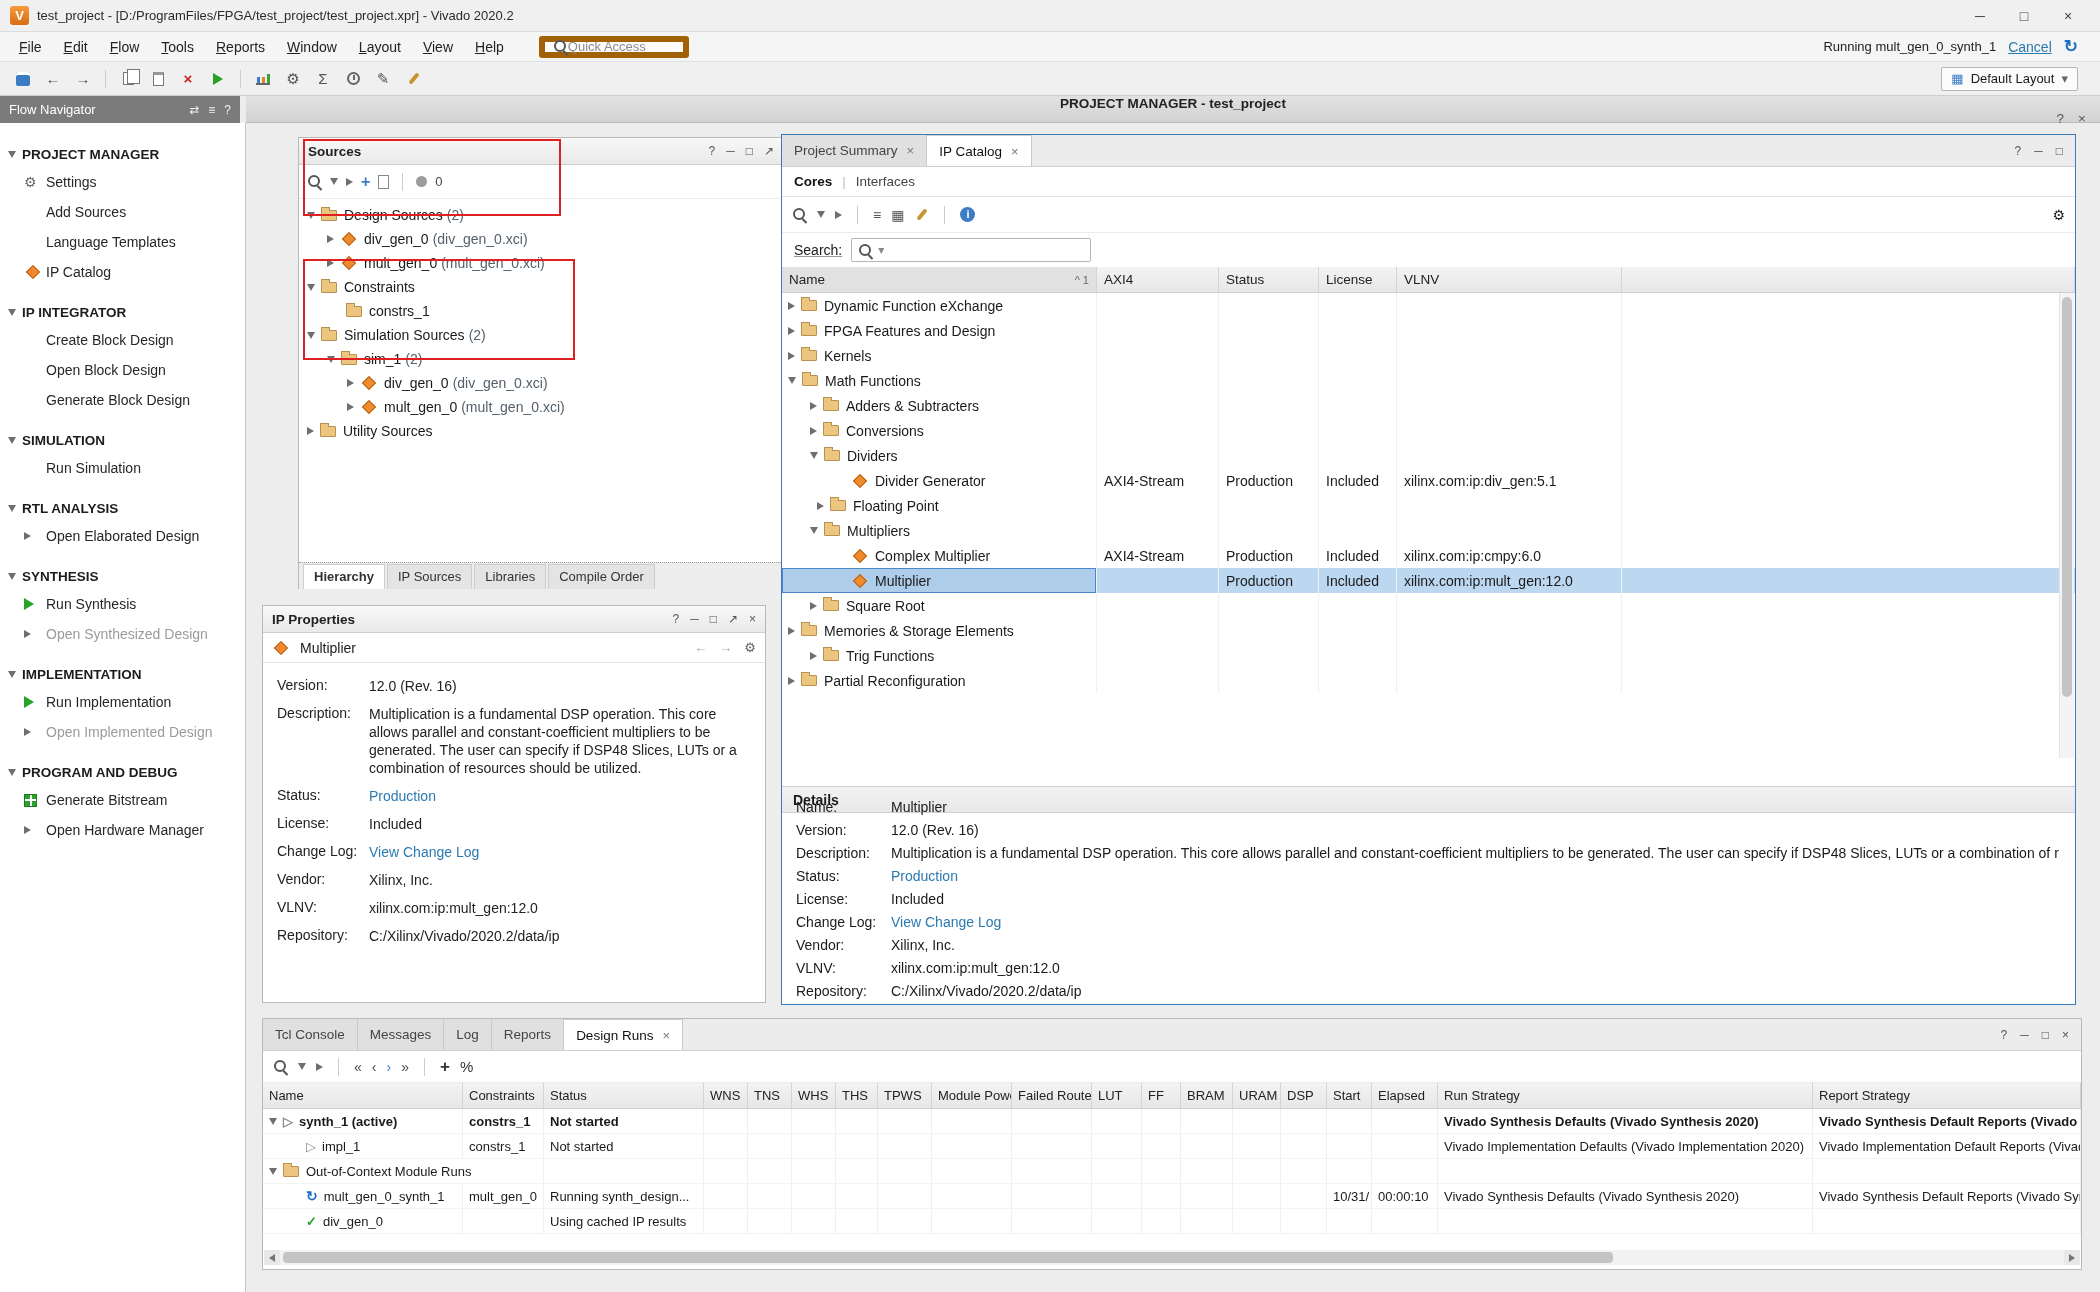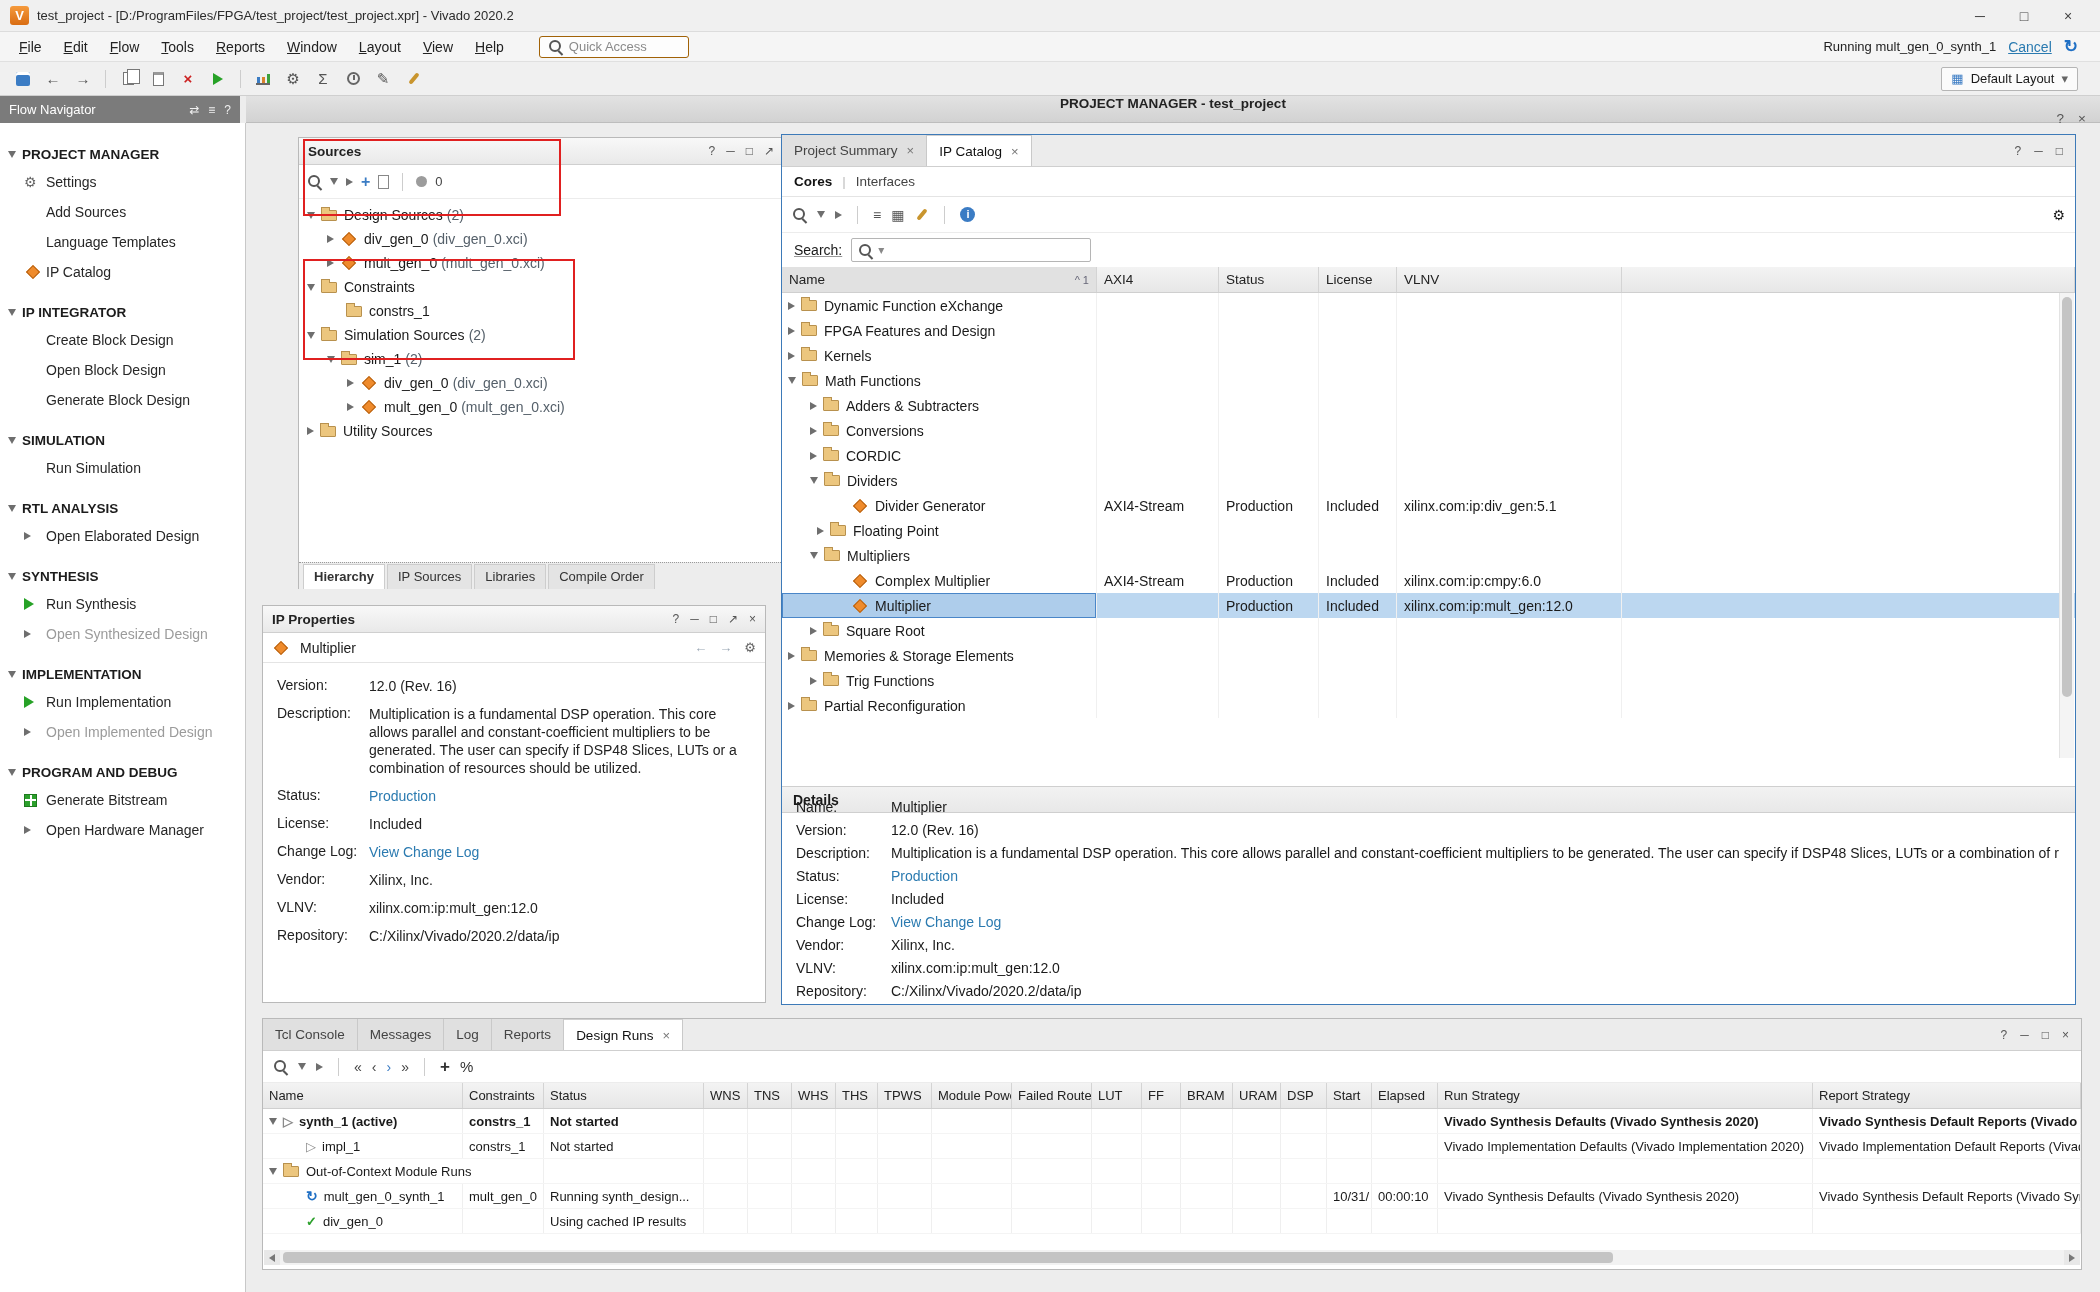--- a/index.html
+++ b/index.html
@@ -9,21 +9,21 @@
   
   #titlebar { position:absolute; left:0; top:0; width:2100px; height:32px; background:#f0f0f0; border-bottom:1px solid #dcdcdc; display:flex; align-items:center; padding:0 10px; }
   .app-icon { width:19px; height:19px; background:linear-gradient(#f59a3c,#d96c12); color:#fff; font-weight:bold; font-size:13px; text-align:center; line-height:19px; border-radius:3px; margin-right:8px; flex:none; }
   .title-text { font-size:13px; color:#2b2b2b; }
   .winbtns { margin-left:auto; display:flex; }
   .winbtn { width:44px; height:30px; text-align:center; line-height:30px; color:#444; font-size:14px; }
 
   #menubar { position:absolute; left:0; top:32px; width:2100px; height:30px; background:#f5f5f5; border-bottom:1px solid #e0e0e0; display:flex; align-items:center; padding:0 8px; }
   .menu-item { padding:4px 11px; font-size:14px; color:#222; cursor:default; }
   .menu-item .acc { text-decoration:underline; }
-  .qa { display:flex; align-items:center; gap:6px; border:1px solid #a16207; border-radius:3px; background:#fdfdfd; height:22px; padding:0 8px; margin-left:24px; width:150px; }
+  .qa { display:flex; align-items:center; border:6px solid #a16207; border-radius:3px; background:#fdfdfd; height:22px; padding:0 8px; margin-left:24px; width:150px; }
   .qa-text { color:#8a8a8a; font-size:13px; }
   .menu-right { margin-left:auto; display:flex; align-items:center; gap:12px; padding-right:14px; }
   .running-text { font-size:13px; color:#222; }
   .link { color:#2a7ab0; cursor:pointer; }
   .link.ul { text-decoration:underline; }
   .spin { color:#1f6fc4; font-weight:bold; font-size:17px; }
 
   #maintoolbar { position:absolute; left:0; top:62px; width:2100px; height:34px; background:#f0f0f0; border-bottom:1px solid #cfcfcf; display:flex; align-items:center; padding:0 10px; gap:4px; }
   .tbtn { width:26px; height:26px; display:flex; align-items:center; justify-content:center; border-radius:3px; font-size:15px; color:#555; }
   .vsep { width:1px; height:18px; background:#cdcdcd; margin:0 5px; }
@@ -620,31 +620,20 @@
           <span class="ic-folder"></span>
           <span class="clabel">Conversions</span>
         </div>
         <div class="ccell"></div>
         <div class="ccell"></div>
         <div class="ccell"></div>
         <div class="ccell"></div>
       </div>
       <div class="crow">
         <div class="ccell name" style="padding-left: 28px;">
-          <span class="exp exp-right"></span>
-          <span class="ic-folder"></span>
-          <span class="clabel">CORDIC</span>
-        </div>
-        <div class="ccell"></div>
-        <div class="ccell"></div>
-        <div class="ccell"></div>
-        <div class="ccell"></div>
-      </div>
-      <div class="crow">
-        <div class="ccell name" style="padding-left: 28px;">
           <span class="exp exp-down"></span>
           <span class="ic-folder"></span>
           <span class="clabel">Dividers</span>
         </div>
         <div class="ccell"></div>
         <div class="ccell"></div>
         <div class="ccell"></div>
         <div class="ccell"></div>
       </div>
       <div class="crow">

